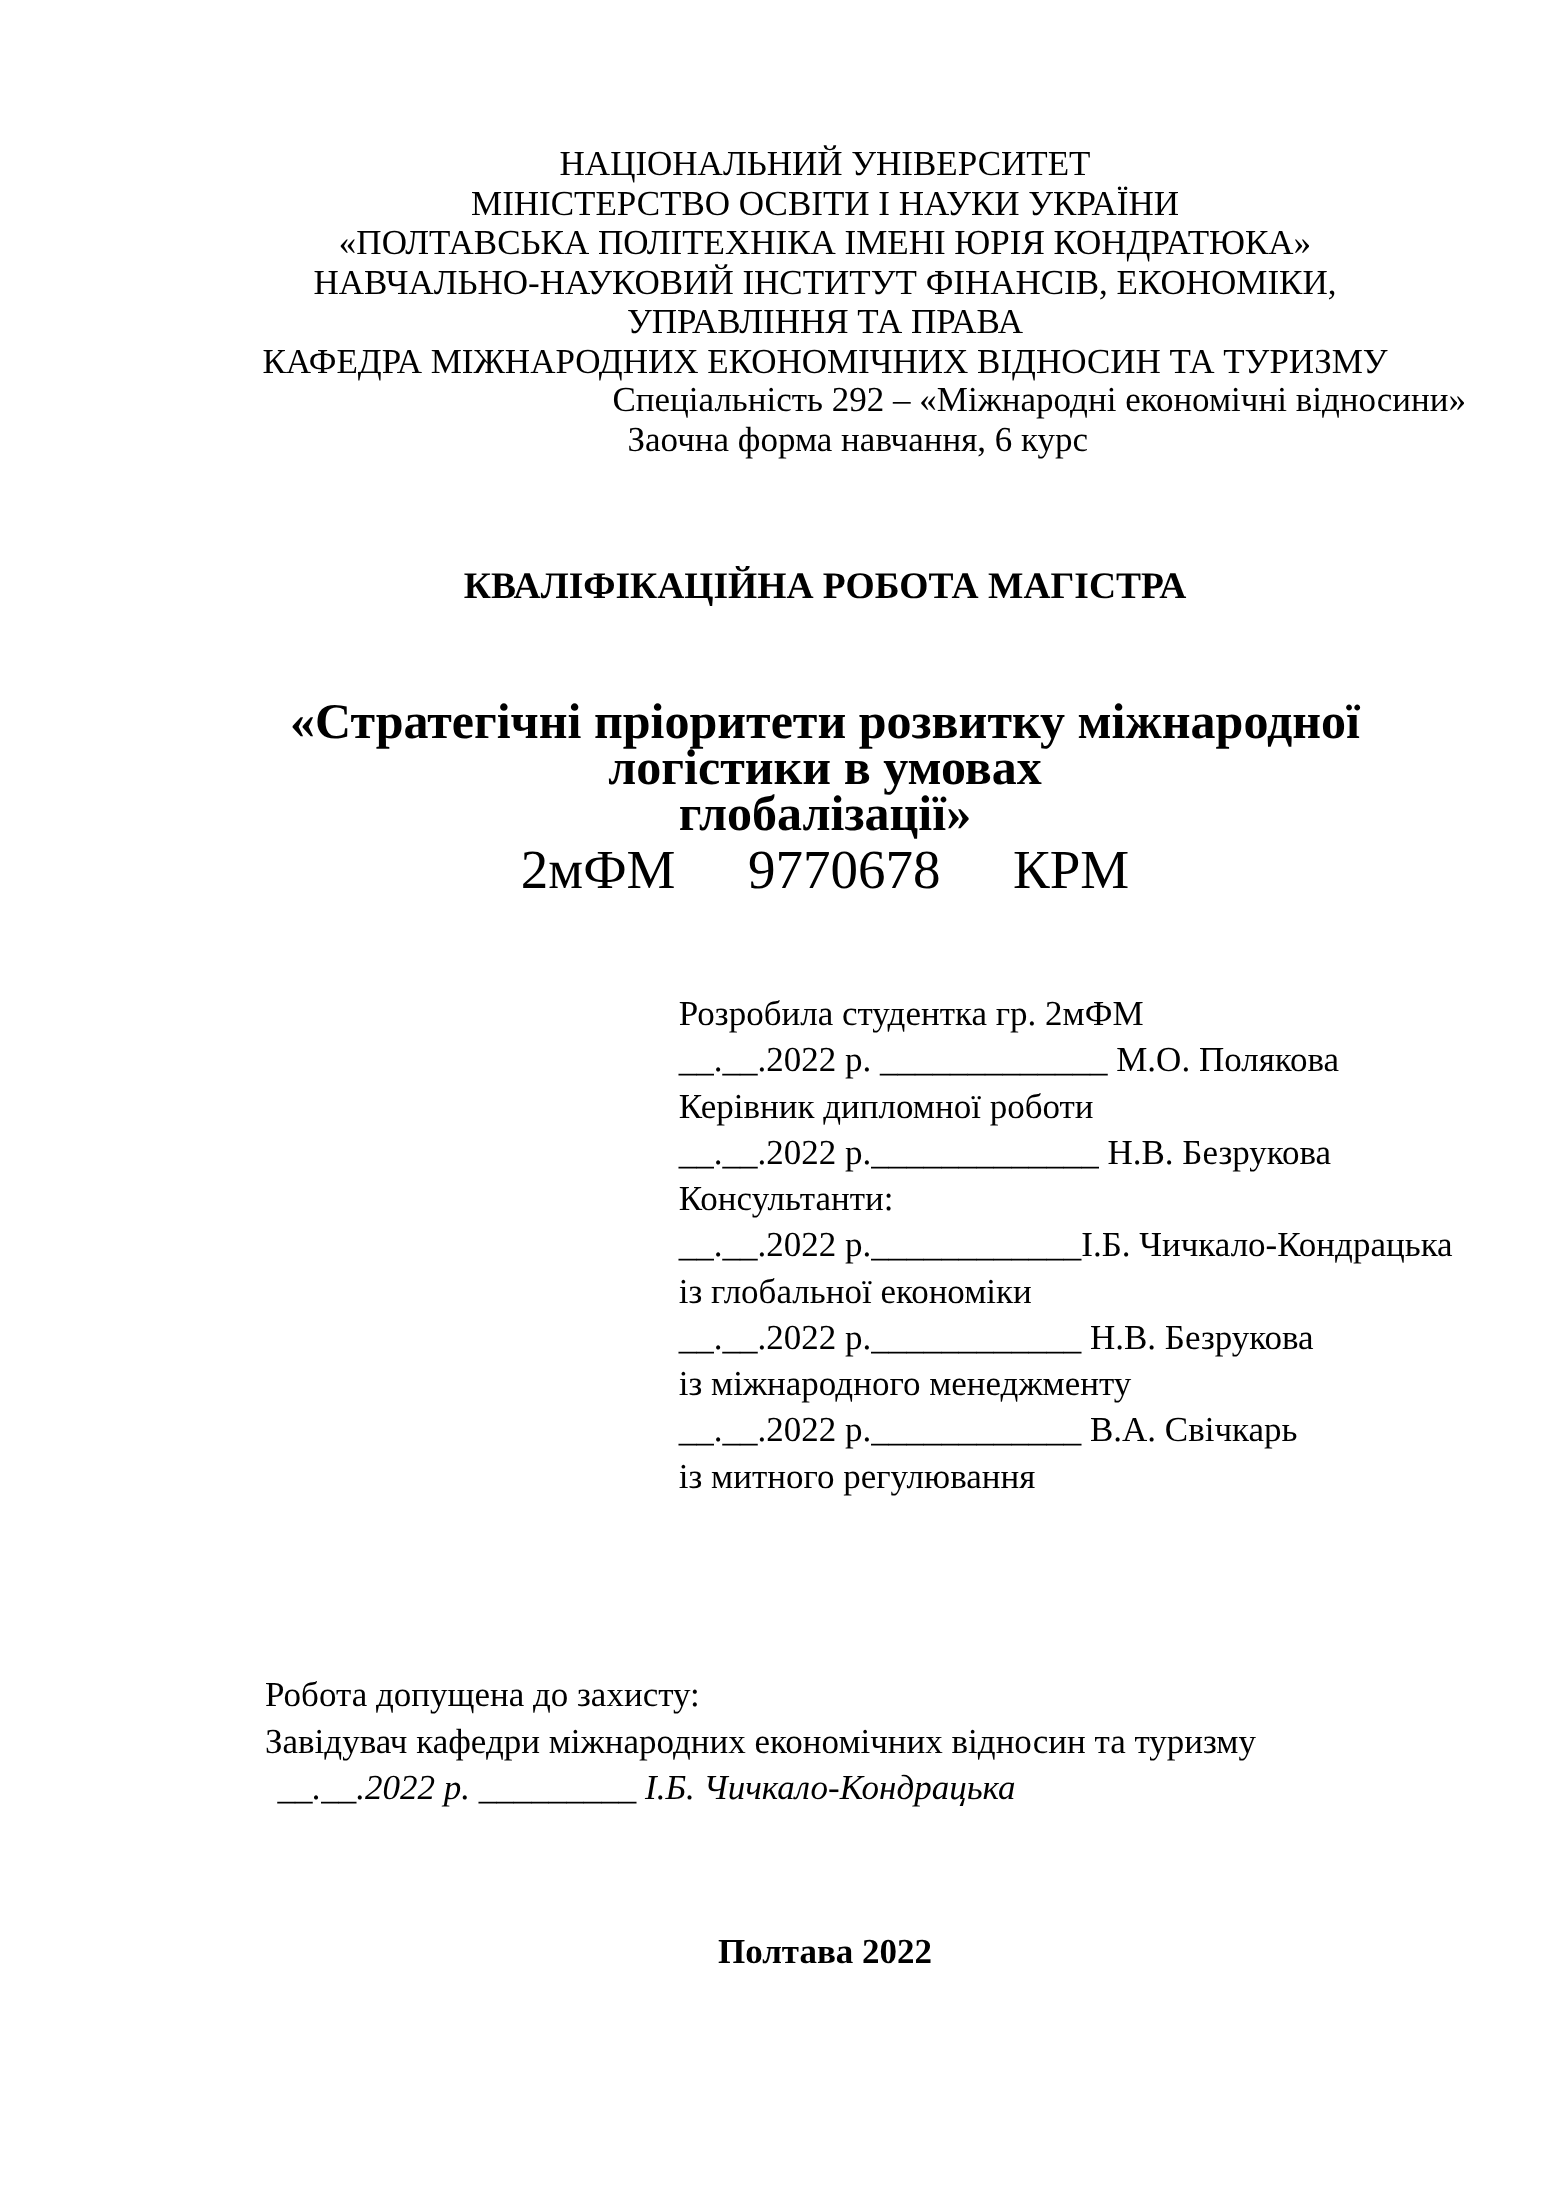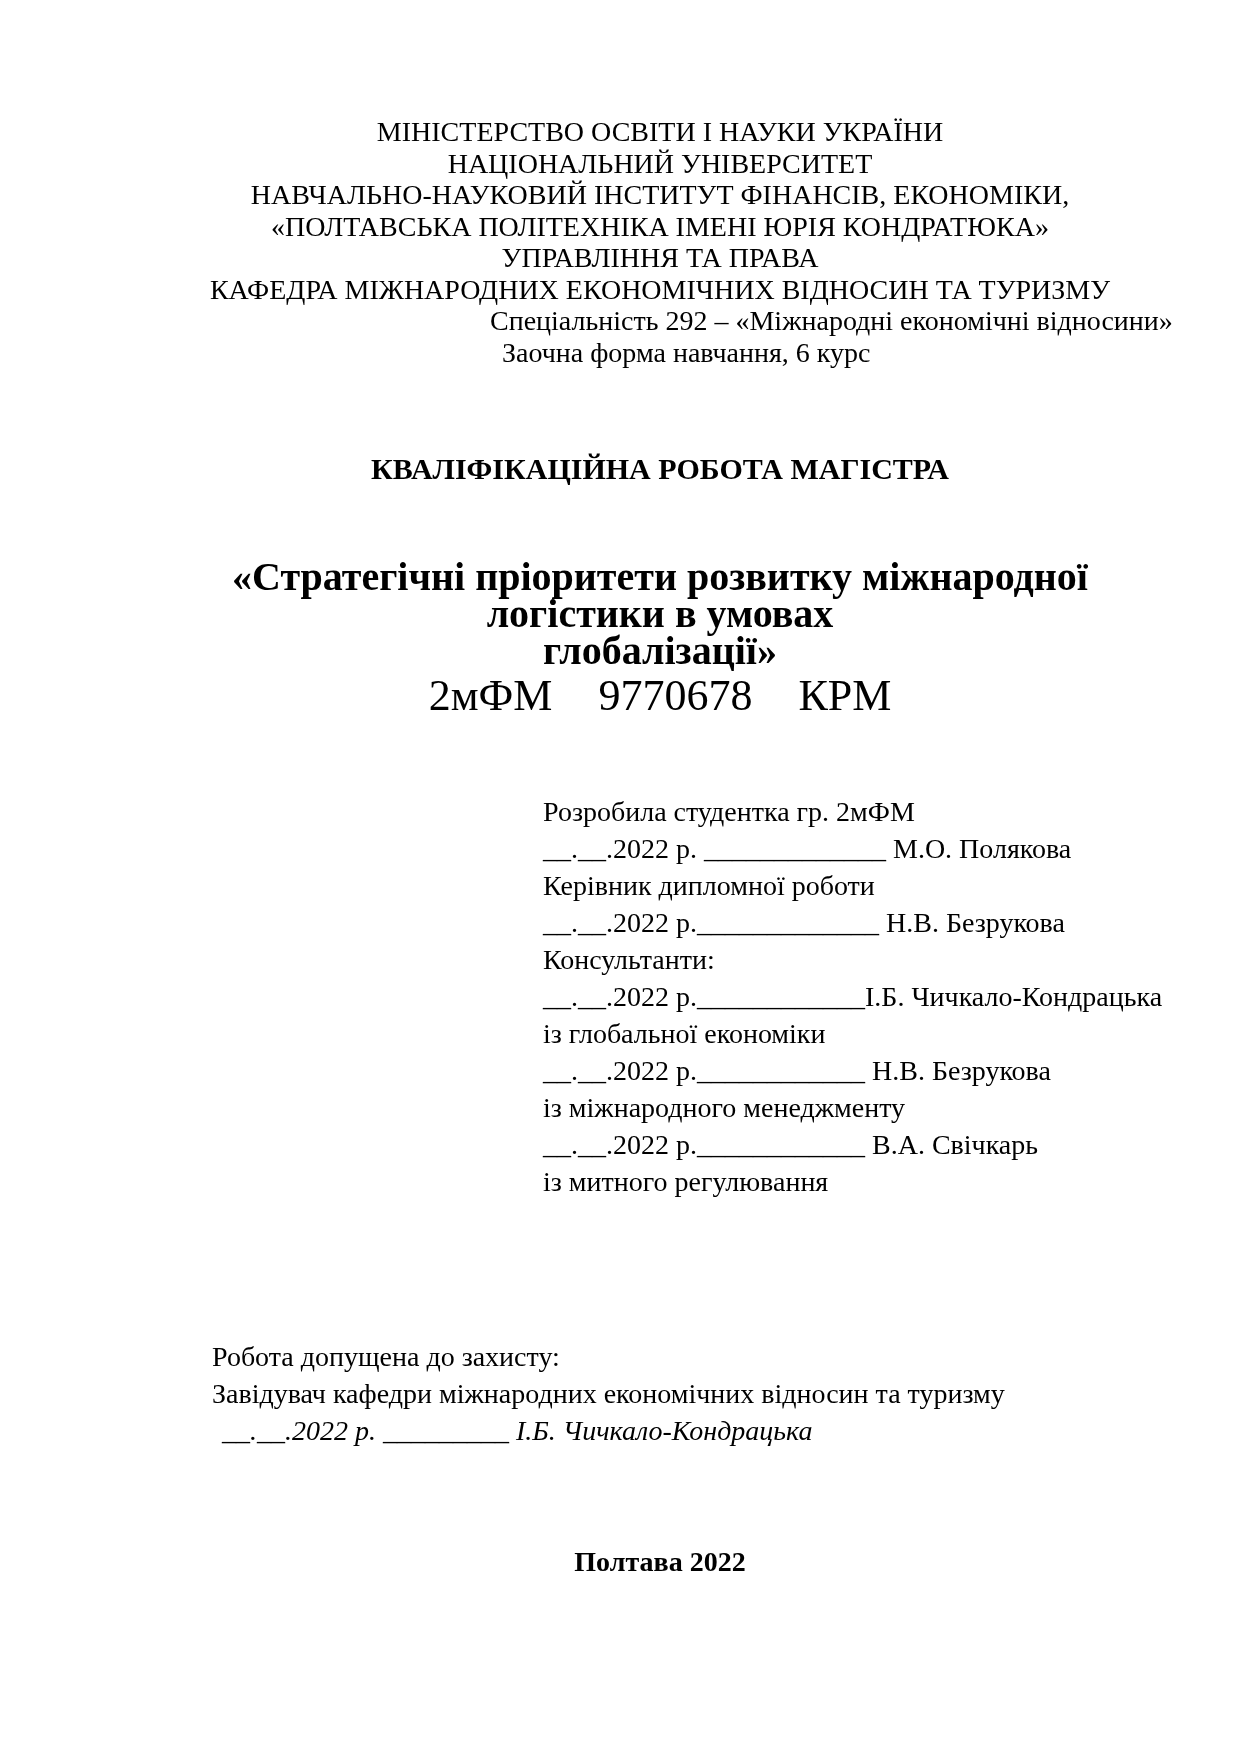--- a/index.html
+++ b/index.html
@@ -51,21 +51,21 @@
     font-size: 40px;
     font-weight: bold;
     line-height: 37px;
   }
   .code-line {
     top: 672px;
     font-size: 44px;
     line-height: 48px;
     display: flex;
     justify-content: center;
-    gap: 46px;
+    gap: 58px;
     white-space: nowrap;
   }
   .signature-block {
     position: absolute;
     left: 543px;
     top: 793px;
     font-size: 28px;
     line-height: 37px;
     text-align: left;
     white-space: nowrap;
@@ -87,24 +87,24 @@
     white-space: nowrap;
     font-weight: bold;
   }
 </style>
 </head>
 <body>
 
 <div class="page">
 
   <div class="content-center header-block">
+    <div class="header-line">НАЦІОНАЛЬНИЙ УНІВЕРСИТЕТ</div>
     <div class="header-line">МІНІСТЕРСТВО ОСВІТИ І НАУКИ УКРАЇНИ</div>
-    <div class="header-line">НАЦІОНАЛЬНИЙ УНІВЕРСИТЕТ</div>
+    <div class="header-line">«ПОЛТАВСЬКА ПОЛІТЕХНІКА ІМЕНІ ЮРІЯ КОНДРАТЮКА»</div>
     <div class="header-line">НАВЧАЛЬНО-НАУКОВИЙ ІНСТИТУТ ФІНАНСІВ, ЕКОНОМІКИ,</div>
-    <div class="header-line">«ПОЛТАВСЬКА ПОЛІТЕХНІКА ІМЕНІ ЮРІЯ КОНДРАТЮКА»</div>
     <div class="header-line">УПРАВЛІННЯ ТА ПРАВА</div>
     <div class="header-line">КАФЕДРА МІЖНАРОДНИХ ЕКОНОМІЧНИХ ВІДНОСИН ТА ТУРИЗМУ</div>
     <div class="spec-line">Спеціальність 292 – «Міжнародні економічні відносини»</div>
     <div class="study-form-line">Заочна форма навчання, 6 курс</div>
   </div>
 
   <div class="content-center work-type">КВАЛІФІКАЦІЙНА РОБОТА МАГІСТРА</div>
 
   <div class="content-center thesis-title">
     <div>«Стратегічні пріоритети розвитку міжнародної логістики в умовах</div>

